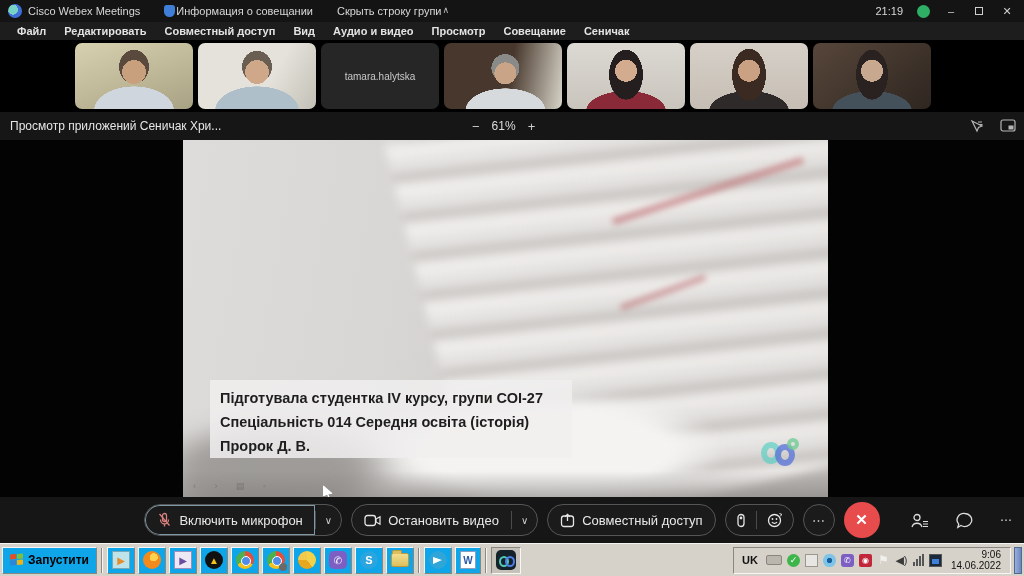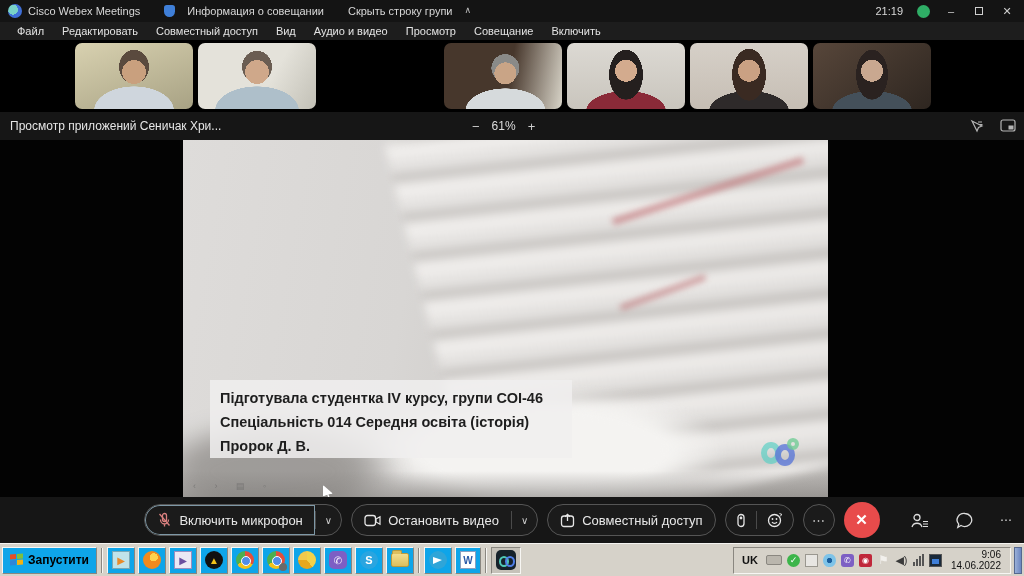--- a/index.html
+++ b/index.html
@@ -3,31 +3,31 @@
 <meta charset="utf-8">
 <style>
   * { margin:0; padding:0; box-sizing:border-box; }
   html,body { width:1024px; height:576px; overflow:hidden; }
   body { font-family:"Liberation Sans", sans-serif; background:#000; position:relative; }
 
   
   #titlebar { position:absolute; left:0; top:0; width:1024px; height:22px; background:#141414; display:flex; align-items:center; color:#d8d8d8; font-size:11px; }
   .tb-left { display:flex; align-items:center; gap:6px; padding-left:8px; }
   .webex-logo { width:14px; height:14px; border-radius:50%; background:radial-gradient(circle at 35% 40%, #79d2c8 0 40%, #3f6fd8 41% 100%); display:inline-block; }
-  .tb-item { display:flex; align-items:flex-start; gap:12px; margin-left:18px; }
+  .tb-item { display:flex; align-items:flex-start; gap:1px; margin-left:18px; }
   .shield { width:11px; height:12px; background:#3f7fd8; border-radius:3px 3px 6px 6px; }
   .chev { font-size:9px; color:#bbb; }
   .tb-right { margin-left:auto; display:flex; align-items:center; gap:14px; padding-right:10px; }
   .status-dot { width:13px; height:13px; border-radius:50%; background:#2fae66; display:inline-block; }
   .winbtn { color:#cfcfcf; font-size:11px; width:14px; text-align:center; cursor:default; }
   .maxbox { width:8px; height:8px; border:1px solid #cfcfcf; display:inline-block; }
 
   
   #menubar { position:absolute; left:0; top:22px; width:1024px; height:18px; background:#1d1d1d; display:flex; align-items:center; gap:0; color:#e3e3e3; font-size:11px; padding-left:8px; }
-  .menu-item { padding:0 9px; }
+  .menu-item { padding:0 9px;font-weight:bold; }
 
   
   #filmstrip { position:absolute; left:0; top:40px; width:1024px; height:72px; background:#000; }
   .tile { position:absolute; top:3px; width:118px; height:66px; border-radius:7px; overflow:hidden; background:#222; }
   .tile-name { position:absolute; left:0; right:0; top:50%; transform:translateY(-50%); text-align:center; color:#c9c9c9; font-size:10px; }
   .p1 { background:
     radial-gradient(circle 12px at 50% 44%, #c9a07e 99%, transparent 100%),
     radial-gradient(ellipse 15px 17px at 50% 36%, #5a4a3e 99%, transparent 100%),
     radial-gradient(ellipse 40px 24px at 50% 102%, #cfd6dd 99%, transparent 100%),
     linear-gradient(160deg,#d8d1b0,#a8a284); }
@@ -177,26 +177,29 @@
 </div>
 
 <div id="menubar">
   <span class="menu-item">Файл</span>
   <span class="menu-item">Редактировать</span>
   <span class="menu-item">Совместный доступ</span>
   <span class="menu-item">Вид</span>
   <span class="menu-item">Аудио и видео</span>
   <span class="menu-item">Просмотр</span>
   <span class="menu-item">Совещание</span>
-  <span class="menu-item">Включить</span>
+  <span class="menu-item">Сеничак</span>
 </div>
 
 <div id="filmstrip">
   <div class="tile p1" style="left:75px"></div>
   <div class="tile p2" style="left:198px"></div>
+  <div class="tile p3" style="left:321px">
+    <span class="tile-name">tamara.halytska</span>
+  </div>
   <div class="tile p4" style="left:444px"></div>
   <div class="tile p5" style="left:567px"></div>
   <div class="tile p6" style="left:690px"></div>
   <div class="tile p7" style="left:813px"></div>
 </div>
 
 <div id="sharebar">
   <span id="share-status">Просмотр приложений Сеничак Хри...</span>
   <div class="zoom-group">
     <span class="zoom-btn">−</span>
@@ -223,21 +226,21 @@
   <div id="slide">
     <div class="news-folds"></div>
     <div class="news-red1"></div>
     <div class="news-red2"></div>
     <div class="news-white"></div>
     <div class="slide-shadow-bl"></div>
     <div class="slide-shadow-b"></div>
 
 
     <div id="credits-box">
-      <div>Підготувала студентка IV курсу, групи СОІ-46</div>
+      <div>Підготувала студентка IV курсу, групи СОІ-27</div>
       <div>Спеціальність 014 Середня освіта (історія)</div>
       <div>Пророк Д. В.</div>
     </div>
 
     <div class="watermark">
       <span class="wm-c1"></span>
         <span class="wm-c2"></span>
         <span class="wm-c3"></span>
     </div>
 

